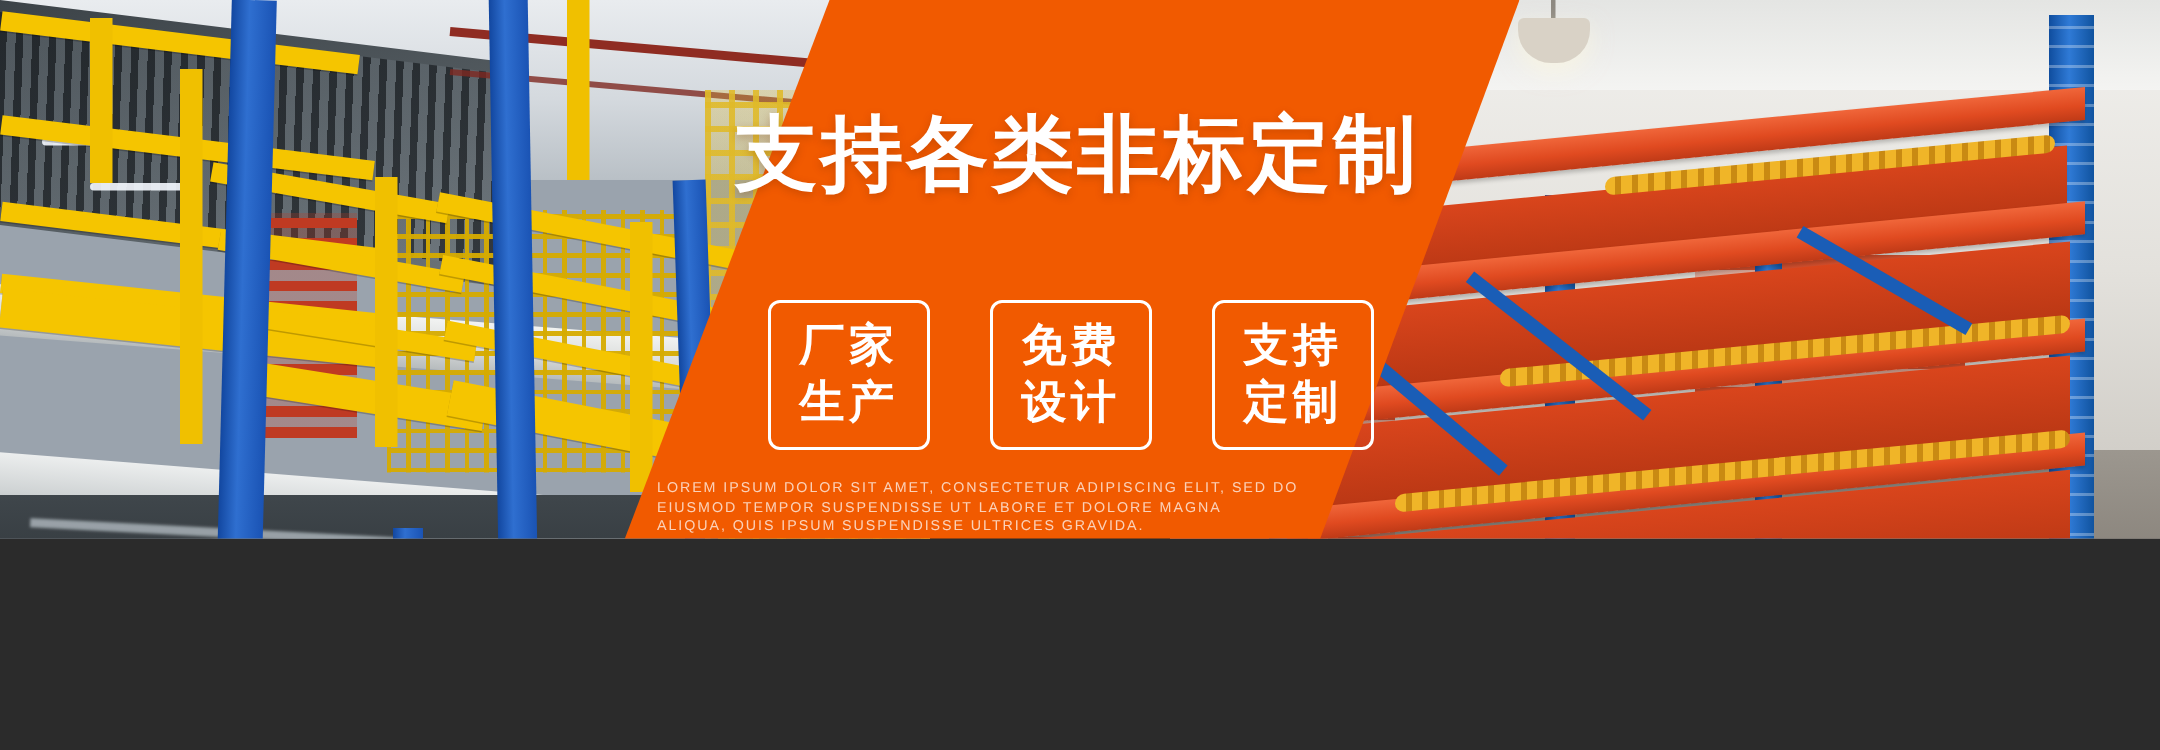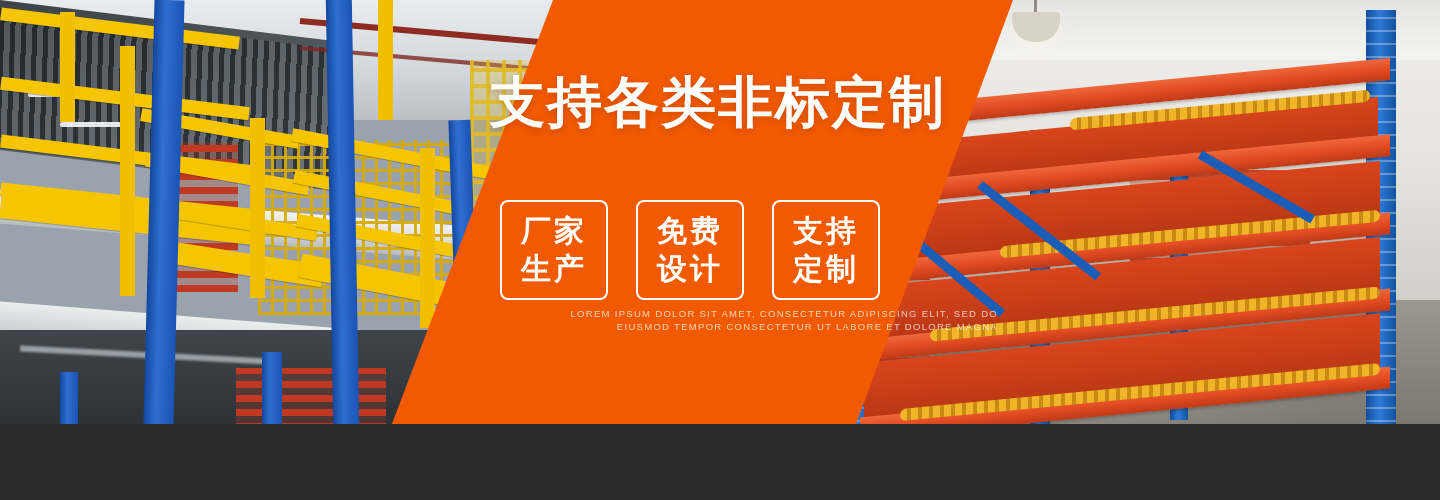--- a/index.html
+++ b/index.html
@@ -4,21 +4,21 @@
 <style>
   * { margin:0; padding:0; box-sizing:border-box; }
   html, body {
     width:1440px; height:500px;
     overflow:hidden;
     background:#2b2b2b;
     font-family:"Liberation Sans", sans-serif;
   }
   .banner {
     position:relative;
-    width:1440px; height:424px;
+    width:1440px; height:359px;
     overflow:hidden;
   }
 
   
   .photo { position:absolute; top:0; height:500px; overflow:hidden; }
 
   .photo-left { left:0; width:620px; background:#9aa3ad; }
   .photo-right { left:780px; width:660px; background:#b9b4ad; }
 
   
@@ -180,26 +180,26 @@
   .badges {
     position:absolute; left:500px; top:200px;
     display:flex; gap:28px;
   }
   .badge {
     width:108px; height:100px;
     border:2px solid #ffffff; border-radius:8px;
     display:flex; flex-direction:column;
     align-items:center; justify-content:center;
     color:#ffffff; font-size:30px; font-weight:bold;
-    line-height:38px; letter-spacing:3px;
+    line-height:38px; letter-spacing:3px;margin-left:12px;
   }
   .badge span { display:block; }
   .lorem {
-    position:absolute; left:438px; top:308px; width:560px;
-    text-align:right;
+    position:absolute; left:438px; top:320px; width:560px;
+    text-align:left;
     color:rgba(255,255,255,.72);
     font-size:9.5px; line-height:12.5px;
     letter-spacing:1.3px;
   }
   .lorem div { white-space:nowrap; }
   .cta {
     position:absolute; left:568px; top:435px;
     width:147px; height:40px;
     background:#ffffff;
     display:flex; align-items:center; justify-content:center;
@@ -319,21 +319,22 @@
         <span>设计</span>
       </div>
       <div class="badge">
         <span>支持</span>
         <span>定制</span>
       </div>
     </div>
 
     <div class="lorem">
       <div>LOREM IPSUM DOLOR SIT AMET, CONSECTETUR ADIPISCING ELIT, SED DO</div>
-      <div>EIUSMOD TEMPOR CONSECTETUR UT LABORE ET DOLORE MAGNA</div>
+      <div>EIUSMOD TEMPOR SUSPENDISSE UT LABORE ET DOLORE MAGNA</div>
+      <div>ALIQUA, QUIS IPSUM SUSPENDISSE ULTRICES GRAVIDA.</div>
     </div>
 
     <div class="cta">
       <span>查看详情</span>
       <span class="cta-arrows">&gt;&gt;</span>
     </div>
 
   </div>
 </div>
 

